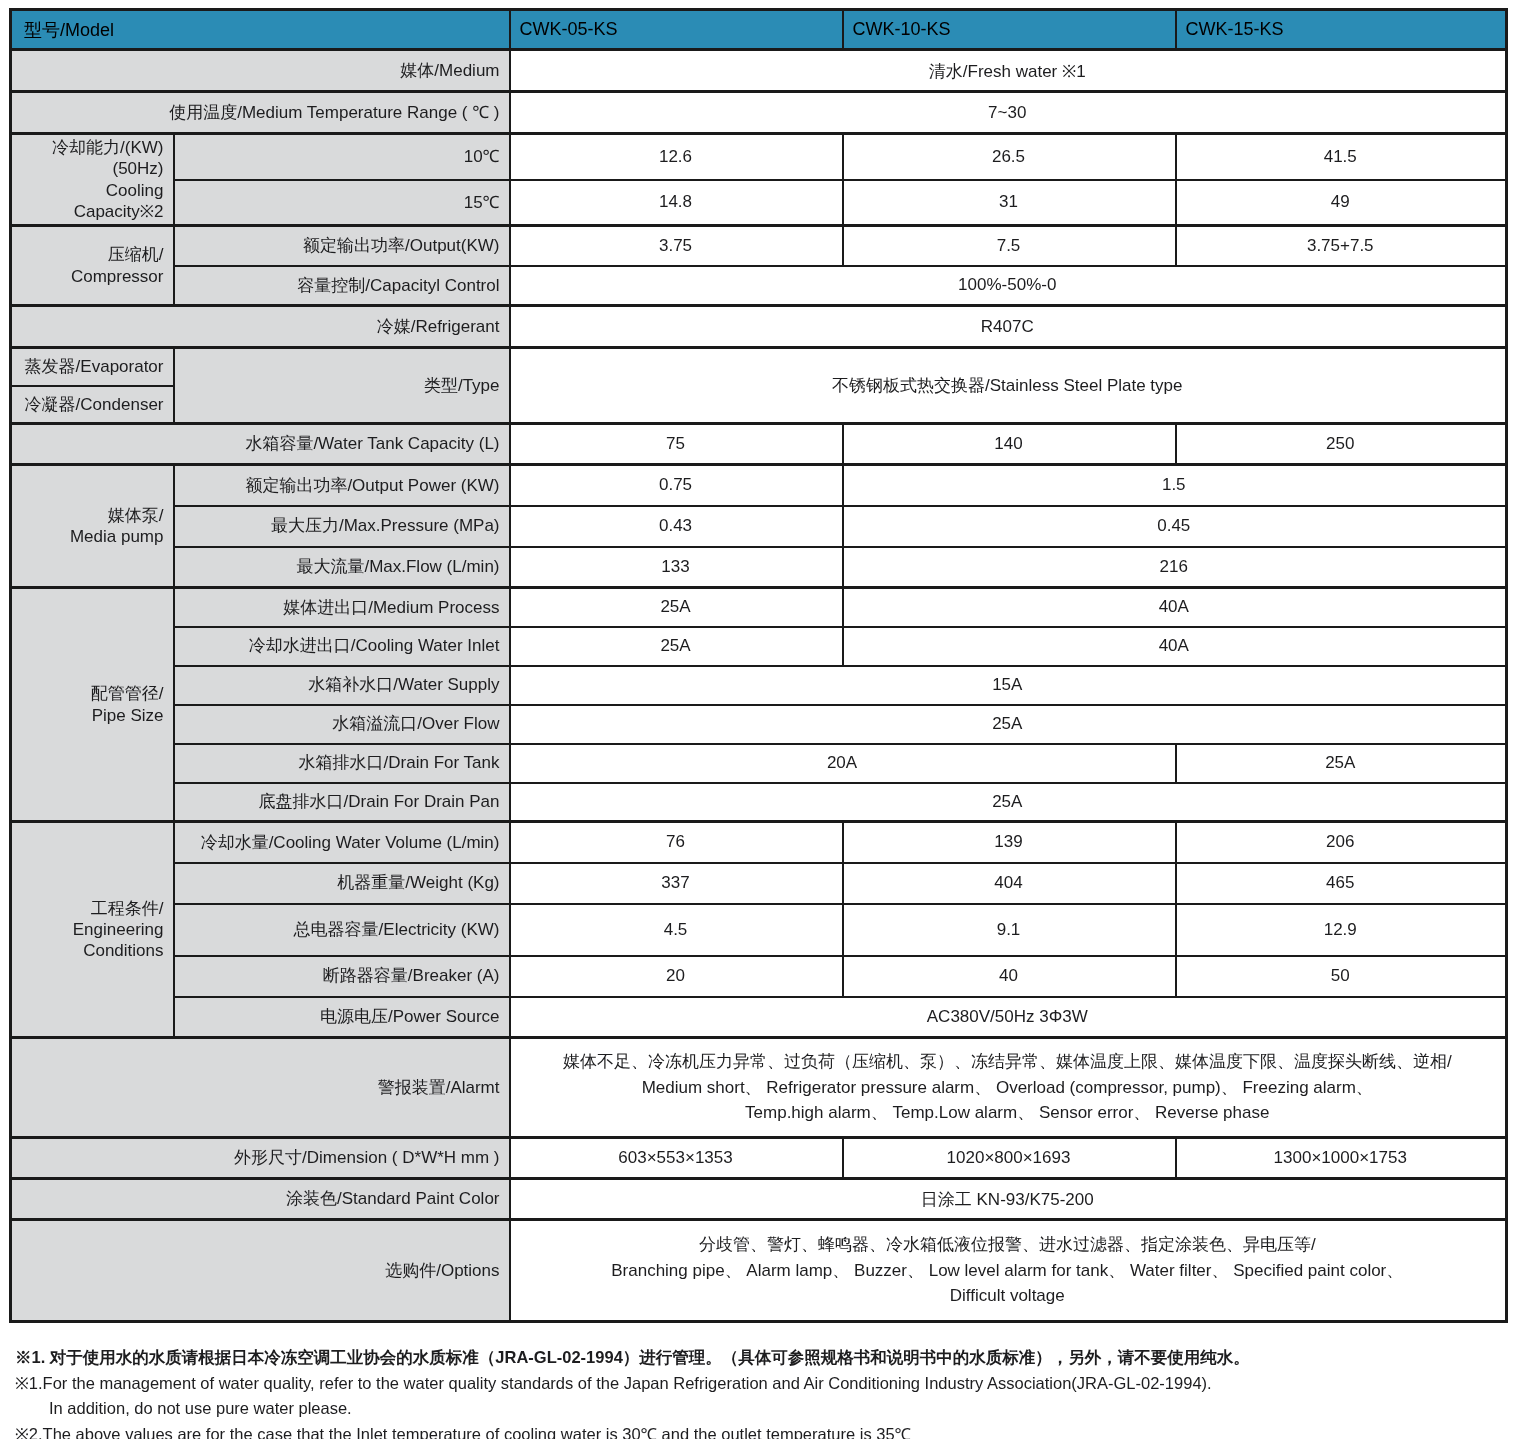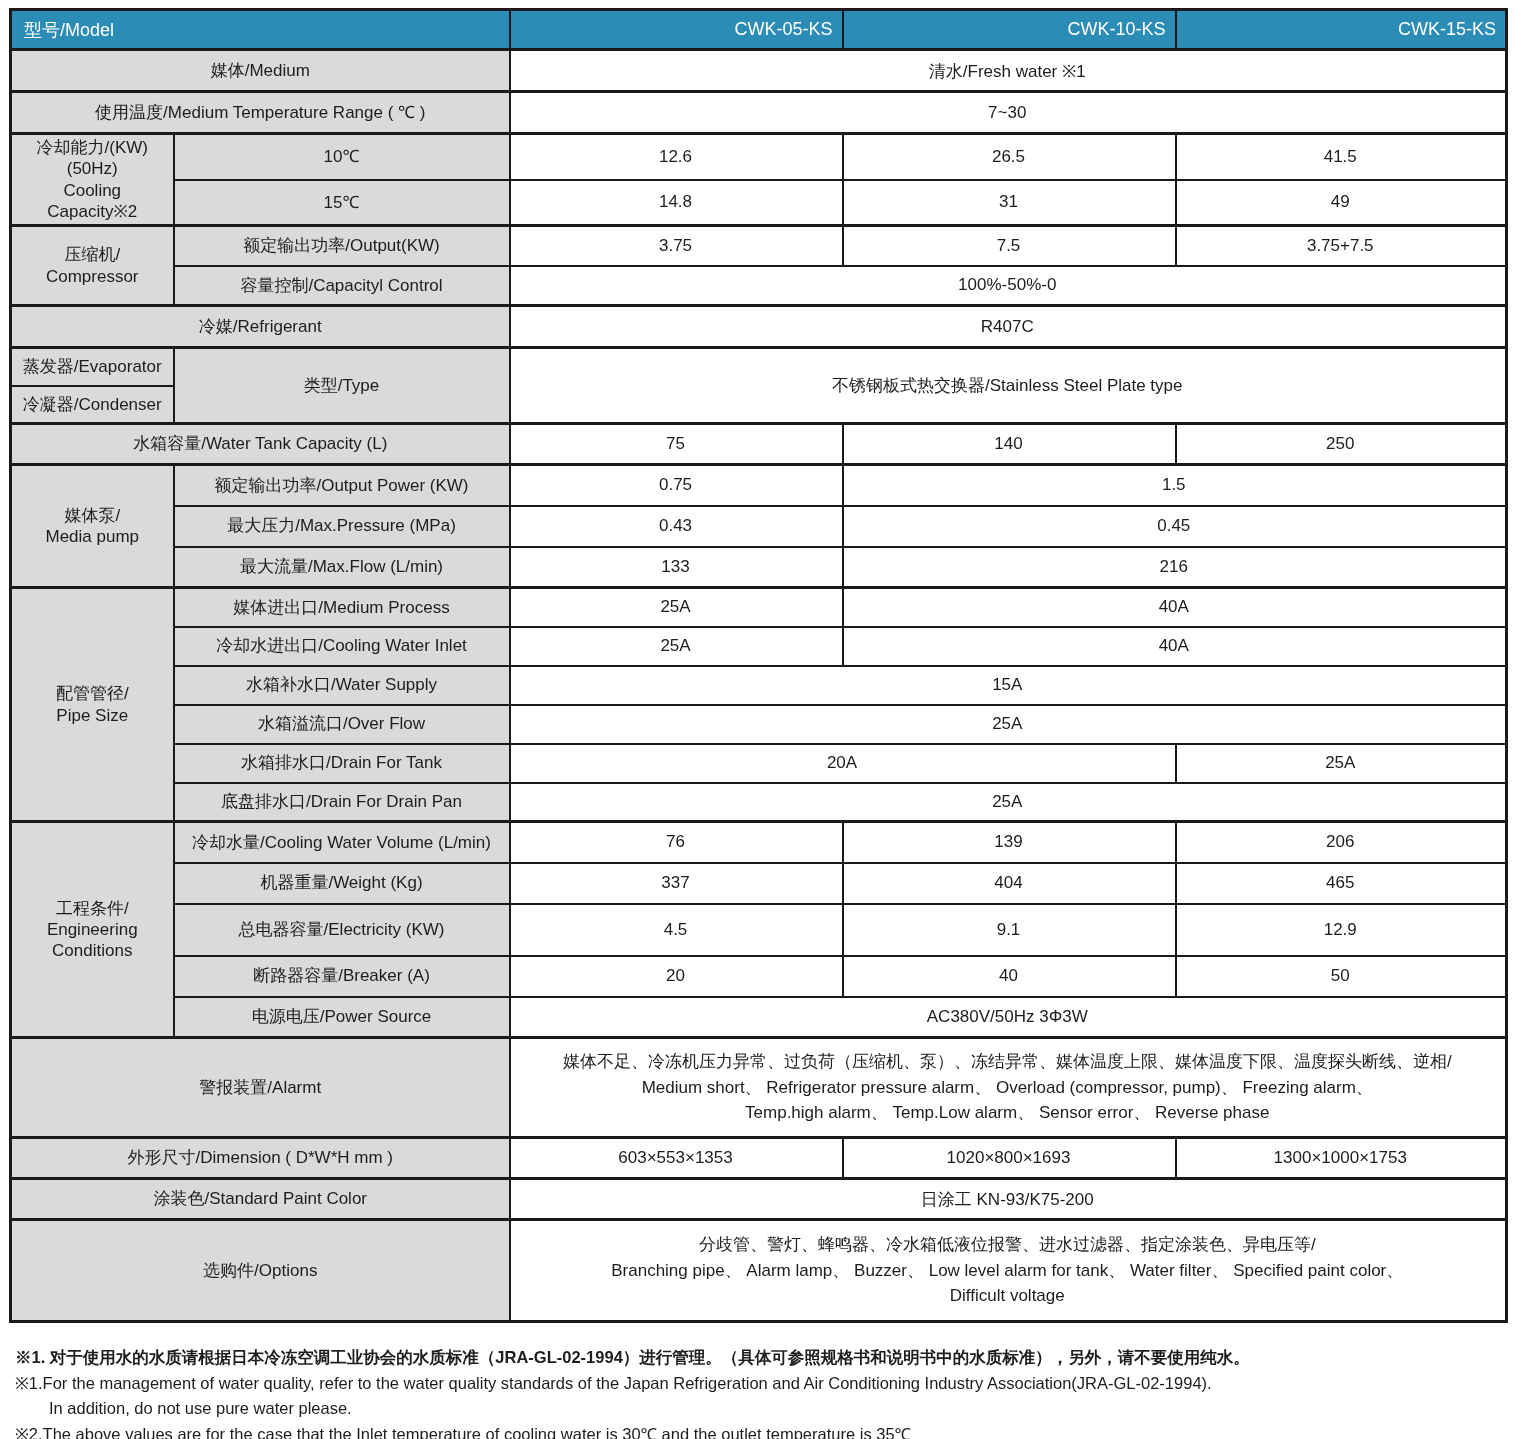--- a/index.html
+++ b/index.html
@@ -20,29 +20,29 @@
   td {
     border:2px solid #1a1a1a;
     font-size:17px;
     padding:2px 9px;
     overflow:hidden;
   }
   tr.sec > td { border-top-width:3px; }
 
   td.head {
     background:#2b8cb5;
-    color:#ffffff;
+    color:#000000;
     font-size:18px;
   }
   td.head.left { text-align:left; padding-left:12px; }
-  td.head.model { text-align:right; }
+  td.head.model { text-align:left; }
 
   td.label {
     background:#d9dadb;
-    text-align:center;
+    text-align:right;
     white-space:pre-line;
     line-height:1.25;
   }
   td.value {
     background:#ffffff;
     text-align:center;
     padding-left:8px;
   }
   td.multi { line-height:1.5; padding-top:4px; padding-bottom:4px; }
 

